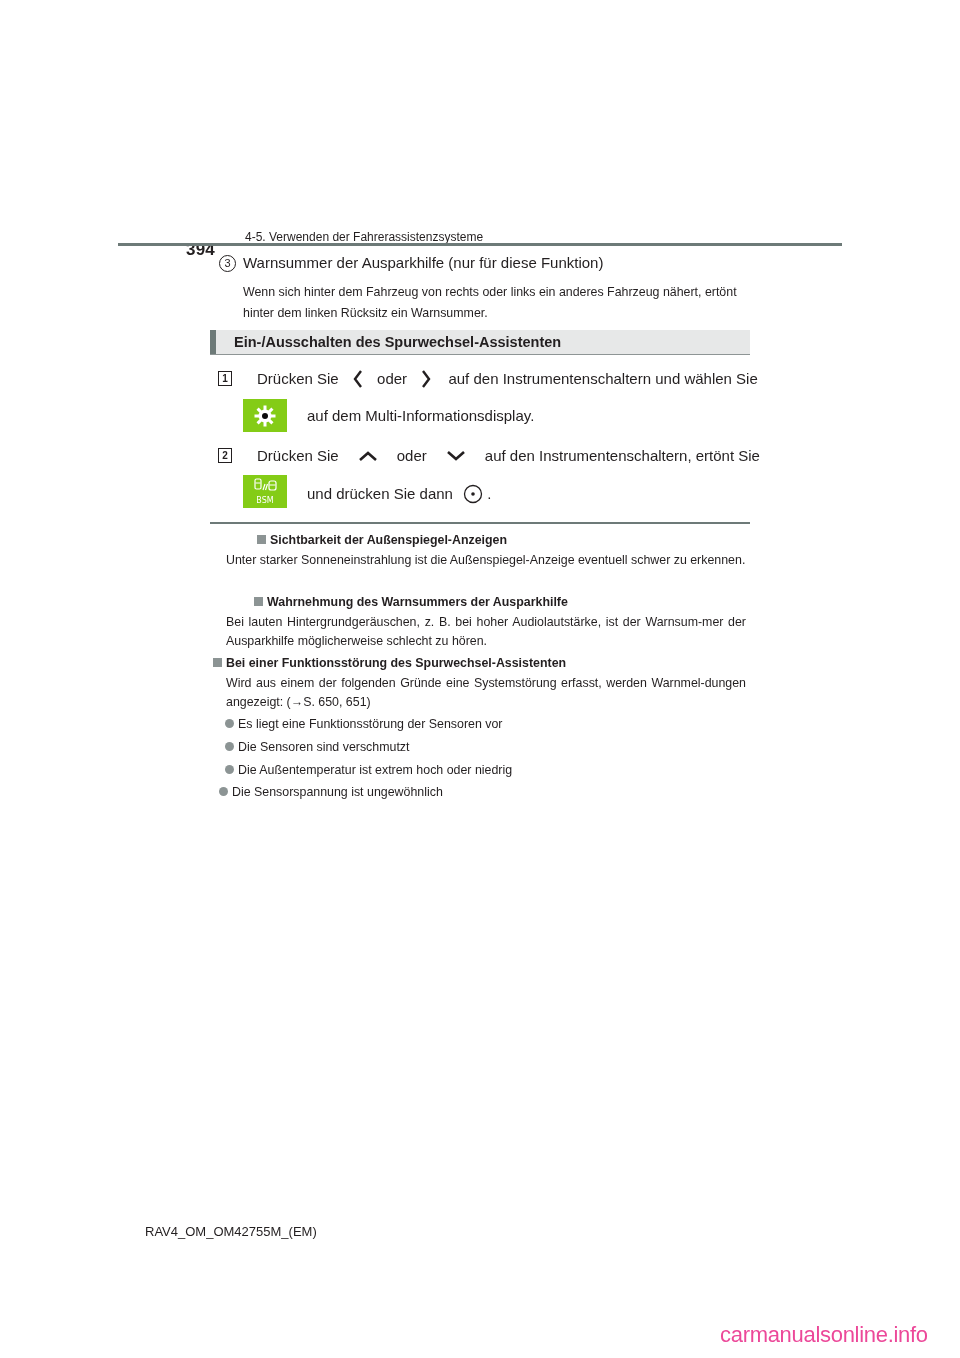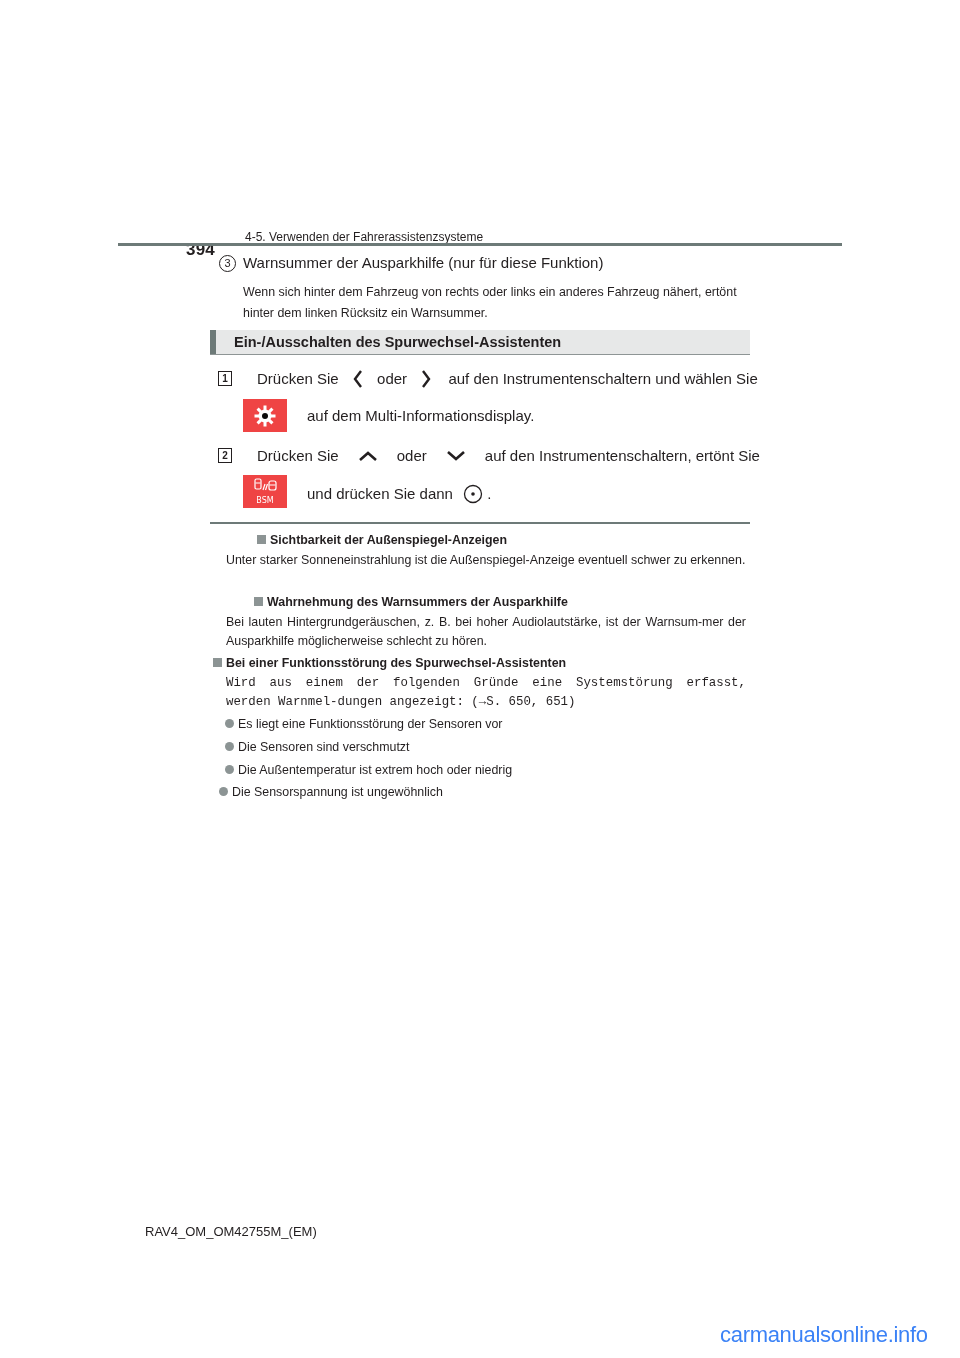--- a/index.html
+++ b/index.html
@@ -82,21 +82,21 @@
     .step-line {
       font-size: 15px;
       white-space: nowrap;
       margin-left: 14px;
     }
     .inline-glyph {
       display: inline-block;
       vertical-align: middle;
     }
     .display-icon {
-      background: #ef4444;
+      background: #84cc16;
       width: 44px; height: 33px;
       display: flex; align-items: center; justify-content: center;
     }
     .bottom-rule {
       left: 210px; top: 522px;
       width: 540px; height: 2px;
       background: #6d7a78;
     }
 
     
@@ -128,21 +128,21 @@
       vertical-align: 0px;
     }
 
     .footer-code {
       left: 145px; top: 1224px;
       font-size: 13px;
     }
     .watermark {
       left: 720px; top: 1322px;
       font-size: 22px;
-      color: #3b82f6;
+      color: #ec4899;
       letter-spacing: -0.3px;
     }
   </style>
 </head>
 <body>
 
 <div class="abs page-number">394</div>
 <div class="abs chapter-title">4-5. Verwenden der Fahrerassistenzsysteme</div>
 <div class="abs header-rule"></div>
 
@@ -235,21 +235,21 @@
 <div class="abs note-body" style="left:226px; top:551px; width:520px;">Unter starker Sonneneinstrahlung ist die Außenspiegel-Anzeige eventuell schwer zu erkennen.</div>
 
 <div class="abs note-heading" style="left:213px; top:595px;padding-left:41px;">
   <span class="note-square"></span><span>Wahrnehmung des Warnsummers der Ausparkhilfe</span>
 </div>
 <div class="abs note-body" style="left:226px; top:613px; width:520px;">Bei lauten Hintergrundgeräuschen, z. B. bei hoher Audiolautstärke, ist der Warnsum-mer der Ausparkhilfe möglicherweise schlecht zu hören.</div>
 
 <div class="abs note-heading" style="left:213px; top:656px;">
   <span class="note-square"></span><span>Bei einer Funktionsstörung des Spurwechsel-Assistenten</span>
 </div>
-<div class="abs note-body" style="left:226px; top:674px; width:520px;font-family:Liberation Mono, monospace;">Wird aus einem der folgenden Gründe eine Systemstörung erfasst, werden Warnmel-dungen angezeigt: (→S. 650, 651)</div>
+<div class="abs note-body" style="left:226px; top:674px; width:520px;">Wird aus einem der folgenden Gründe eine Systemstörung erfasst, werden Warnmel-dungen angezeigt: (→S. 650, 651)</div>
 
 <div class="abs bullet" style="left:225px; top:717px;">
   <span class="bullet-dot"></span><span>Es liegt eine Funktionsstörung der Sensoren vor</span>
 </div>
 <div class="abs bullet" style="left:225px; top:740px;">
   <span class="bullet-dot"></span><span>Die Sensoren sind verschmutzt</span>
 </div>
 <div class="abs bullet" style="left:225px; top:763px;">
   <span class="bullet-dot"></span><span>Die Außentemperatur ist extrem hoch oder niedrig</span>
 </div>

